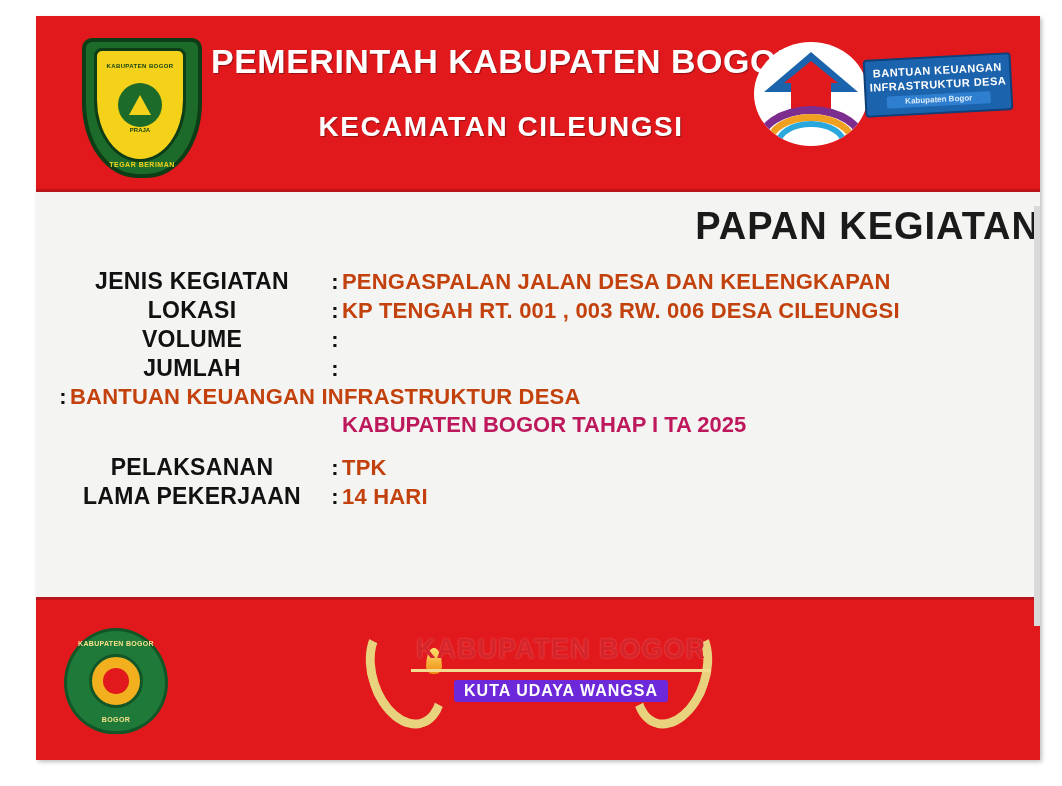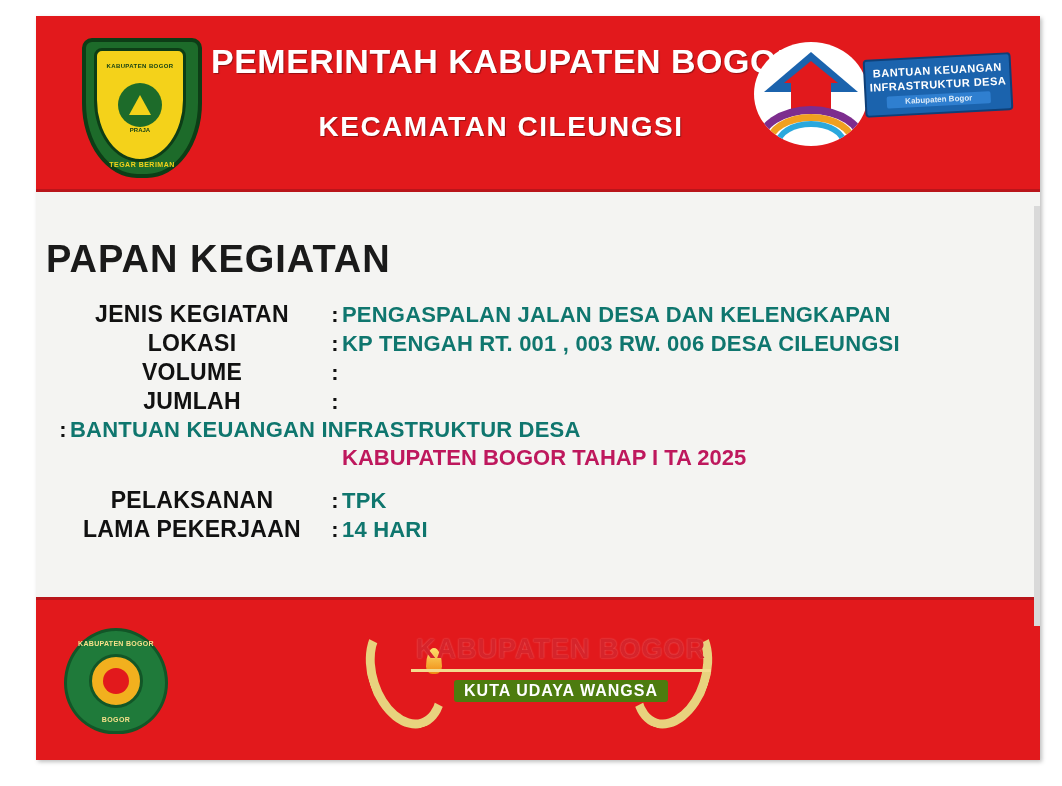--- a/index.html
+++ b/index.html
@@ -237,26 +237,26 @@
     border-radius: 2px;
   }
   
   .body-area {
     position: relative;
     height: 405px;
     background: #f4f4f2;
     padding: 0;
   }
   .papan-title {
-    text-align: left;
+    text-align: right;
     font-size: 38px;
     font-weight: bold;
     color: #1a1a1a;
     letter-spacing: 1px;
-    padding-top: 46px;
+    padding-top: 13px;
     padding-left: 10px;
   }
   .fields {
     position: relative;
     margin-top: 20px;
     padding-left: 20px;
   }
   .field-row {
     display: flex;
     align-items: baseline;
@@ -273,21 +273,21 @@
   }
   .field-colon {
     width: 14px;
     font-size: 22px;
     font-weight: bold;
     color: #111111;
   }
   .field-value {
     font-size: 22px;
     font-weight: bold;
-    color: #0f766e;
+    color: #c2410c;
     letter-spacing: 0.2px;
     white-space: nowrap;
   }
   .field-value-cont {
     margin-left: 286px;
     font-size: 22px;
     font-weight: bold;
     color: #be185d;
     white-space: nowrap;
     margin-bottom: 2px;
@@ -395,21 +395,21 @@
     top: 12px;
     margin: 0 auto;
     width: 300px;
     height: 3px;
     background: #f3dc8e;
   }
   .fc-line3 {
     position: relative;
     top: 20px;
     display: inline-block;
-    background: #4d7c0f;
+    background: #6d28d9;
     color: #ffffff;
     font-size: 16px;
     font-weight: bold;
     letter-spacing: 1px;
     padding: 2px 10px;
     border-radius: 3px;
   }
   .wreath-left, .wreath-right {
     position: absolute;
     top: 16px;

